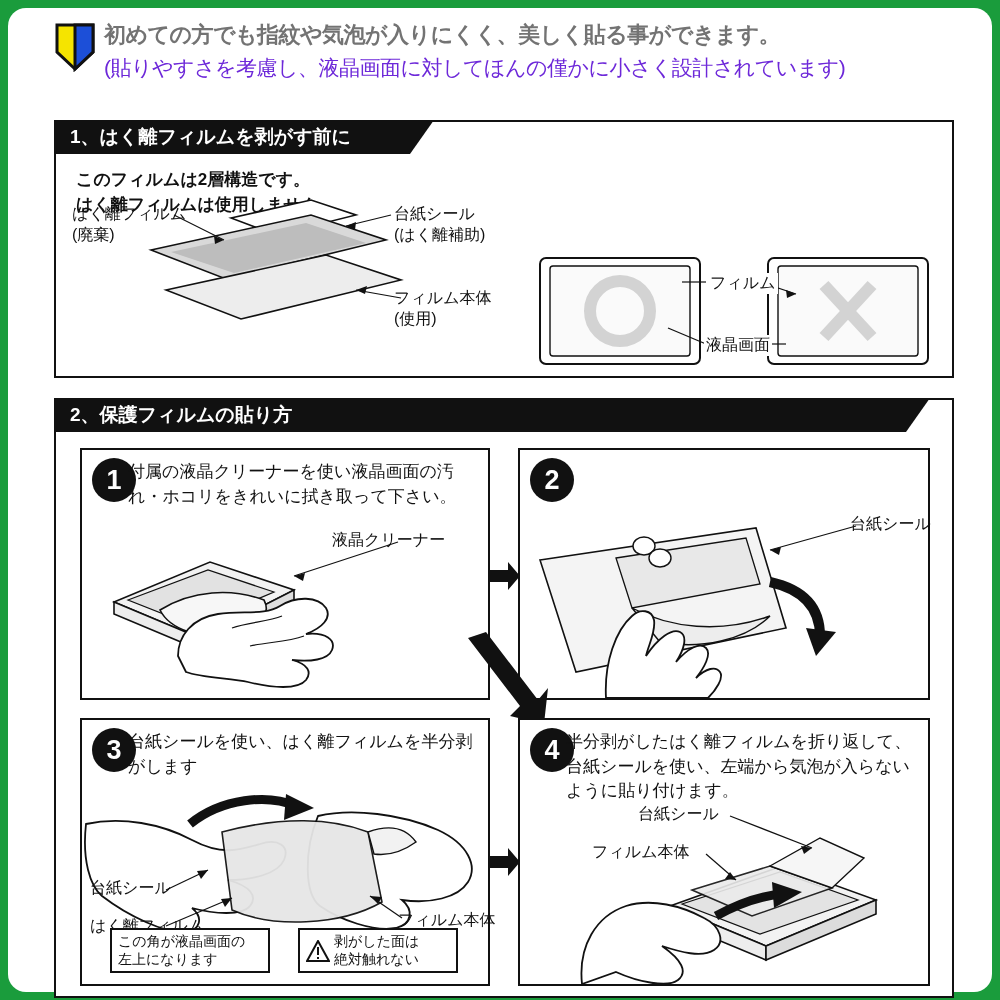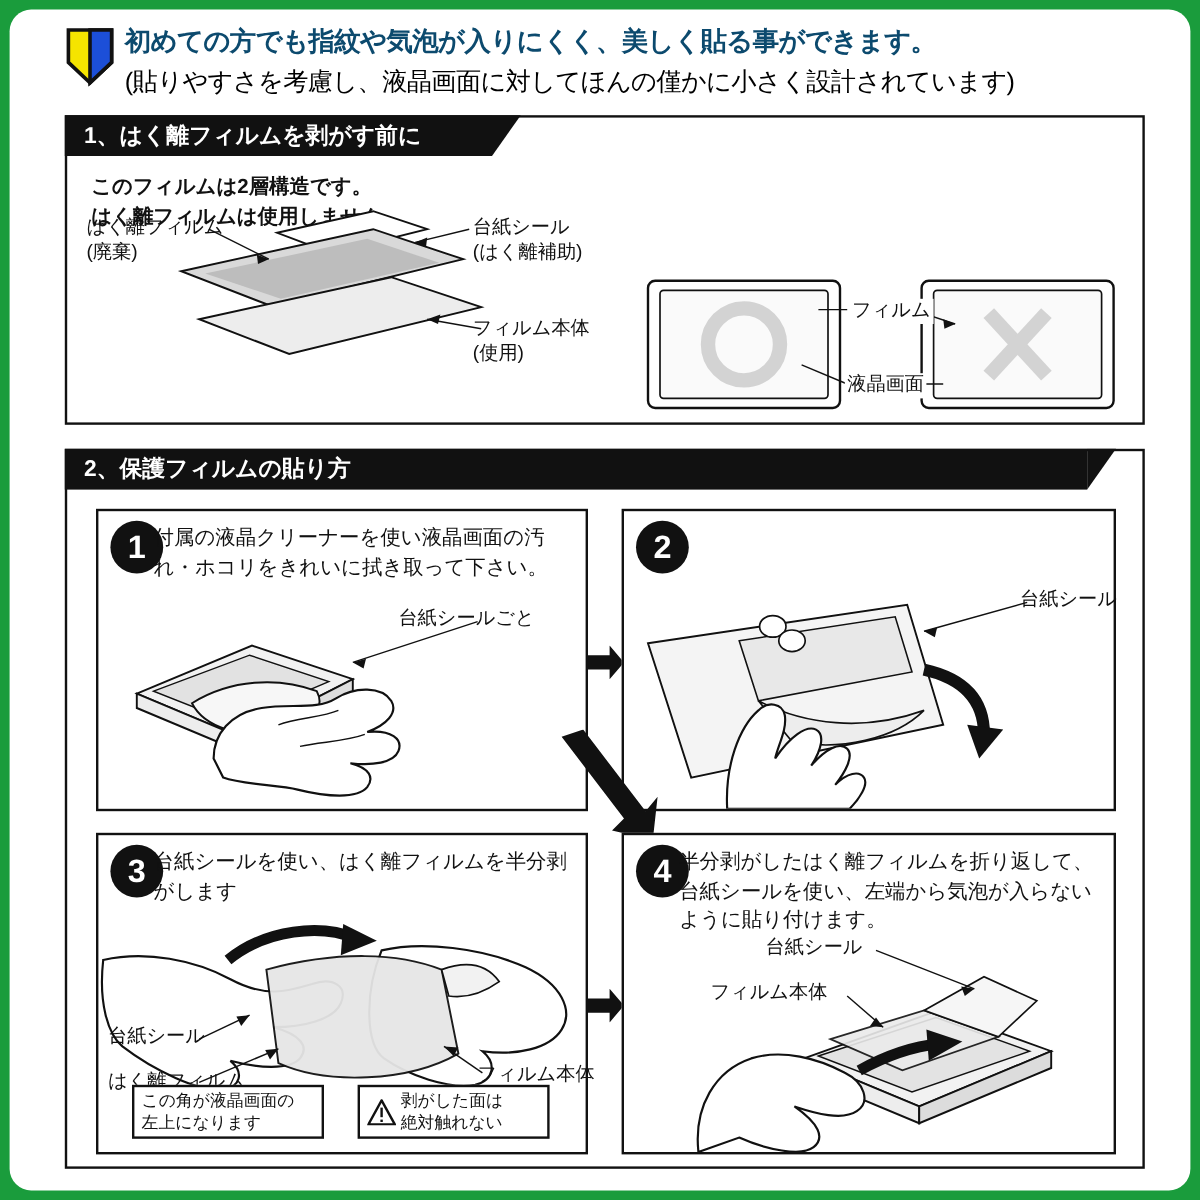--- a/index.html
+++ b/index.html
@@ -19,31 +19,31 @@
   .header {
     position:absolute; left:0; top:0; width:984px; height:78px;
   }
   .header-logo {
     position:absolute; left:46px; top:14px; width:42px; height:50px;
   }
   .header-text {
     position:absolute; left:96px; top:12px; width:870px;
   }
   .header-line1 {
-    font-size:22px; font-weight:bold; color:#0c4a6e; letter-spacing:-0.5px;
+    font-size:22px; font-weight:bold; color:#737373; letter-spacing:-0.5px;
     white-space:nowrap;
   }
   .header-line2 {
-    font-size:21px; color:#000000; letter-spacing:-0.5px; margin-top:4px;
+    font-size:21px; color:#6d28d9; letter-spacing:-0.5px; margin-top:4px;
     white-space:nowrap;
   }
 
   
   .section {
-    position:absolute; border:2px solid #111; background:#fff;
+    position:absolute; border:2px solid #111; background:#fff;margin-top:24px;
   }
   #section1 { left:46px; top:88px; width:900px; height:258px; }
   #section2 { left:46px; top:366px; width:900px; height:600px; }
 
   .sec-title-bar {
     position:absolute; left:-2px; top:-2px; height:34px;
     background:#111; color:#fff;
     font-size:19px; font-weight:bold; letter-spacing:0px;
     display:flex; align-items:center; padding-left:16px;
   }
@@ -194,21 +194,21 @@
           <path d="M78,160 C110,140 150,138 182,150 C190,165 176,178 150,184 C120,190 88,180 78,160 Z" fill="#f7f7f7" stroke="#111" stroke-width="1.6"></path>
 
           <path d="M96,206 C96,186 110,168 136,164 C160,160 182,166 198,156 C214,146 236,146 244,158 C250,168 240,178 224,184 C244,182 254,190 250,200 C246,210 228,212 210,210 C226,214 230,222 224,230 C216,240 190,238 166,232 C150,228 120,228 104,222 Z" fill="#ffffff" stroke="#111" stroke-width="1.8"></path>
           <path d="M150,178 C166,172 186,172 200,166" fill="none" stroke="#111" stroke-width="1.2"></path>
           <path d="M168,196 C186,192 206,192 222,186" fill="none" stroke="#111" stroke-width="1.2"></path>
 
           <line x1="316" y1="92" x2="212" y2="126" stroke="#111" stroke-width="1.2"></line>
           <polygon points="212,126 223,123 221,131" fill="#111"></polygon>
         </svg>
       </div>
-      <div class="lbl" style="left:250px; top:80px; font-size:16px;">台紙シールごと</div>
+      <div class="lbl" style="left:250px; top:80px; font-size:16px;">液晶クリーナー</div>
     </div>
 
     <div class="arrow-black" style="left:434px; top:162px;">
       <svg width="30" height="28">
           <polygon points="0,8 18,8 18,0 30,14 18,28 18,20 0,20" fill="#111"></polygon>
         </svg>
     </div>
 
     <div class="step" id="step2">
       <div class="step-num">2</div>

